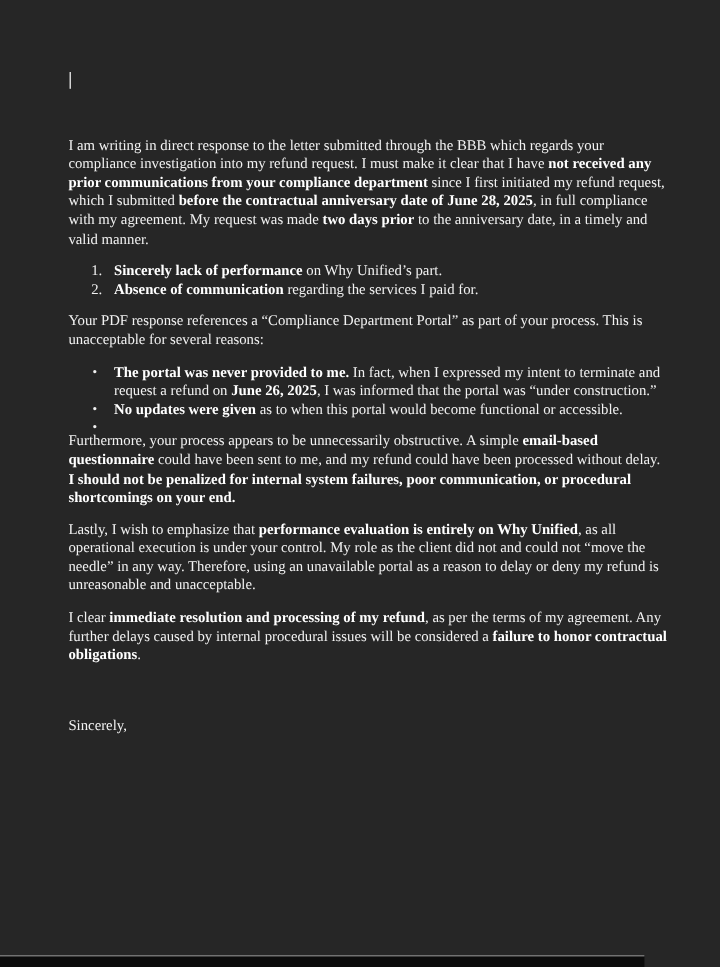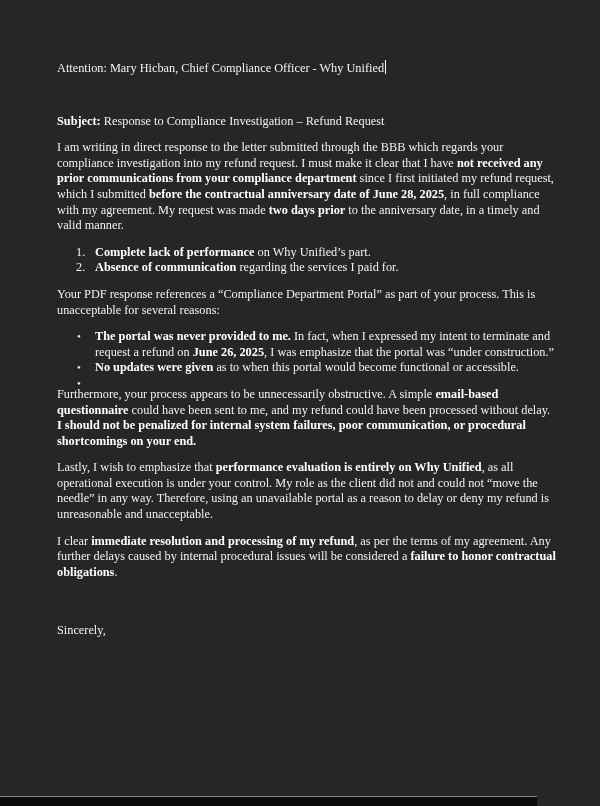--- a/index.html
+++ b/index.html
@@ -66,36 +66,35 @@
       height: 10px;
       background: #0b0b0b;
       border-top: 1px solid #8a8a8a;
     }
   </style>
 </head>
 <body>
 
 <div class="page">
 
-  <p class="attention"><span>Attention: Mary Hicban, Chief Compliance Officer - Why Unified</span><span class="cursor"></span></p>
+  <p class="attention"><span class="cursor"></span></p>
 
-  <p class="subject"><b>Subject:</b><span> Response to Compliance Investigation – Refund Request</span></p>
 
   <p class="para"><span>I am writing in direct response to the letter submitted through the BBB which regards your compliance investigation into my refund request. I must make it clear that I have </span><b>not received any prior communications from your compliance department</b><span> since I first initiated my refund request, which I submitted </span><b>before the contractual anniversary date of June 28, 2025</b><span>, in full compliance with my agreement. My request was made </span><b>two days prior</b><span> to the anniversary date, in a timely and valid manner.</span></p>
 
 
   <ol>
-    <li><span class="marker">1.</span><b>Complete lack of performance</b><span> on Why Unified’s part.</span></li>
+    <li><span class="marker">1.</span><b>Sincerely lack of performance</b><span> on Why Unified’s part.</span></li>
     <li><span class="marker">2.</span><b>Absence of communication</b><span> regarding the services I paid for.</span></li>
   </ol>
 
   <p class="para">Your PDF response references a “Compliance Department Portal” as part of your process. This is unacceptable for several reasons:</p>
 
   <ul>
-    <li><span class="marker">•</span><b>The portal was never provided to me.</b><span> In fact, when I expressed my intent to terminate and request a refund on </span><b>June 26, 2025</b><span>, I was emphasize that the portal was “under construction.”</span></li>
+    <li><span class="marker">•</span><b>The portal was never provided to me.</b><span> In fact, when I expressed my intent to terminate and request a refund on </span><b>June 26, 2025</b><span>, I was informed that the portal was “under construction.”</span></li>
     <li><span class="marker">•</span><b>No updates were given</b><span> as to when this portal would become functional or accessible.</span></li>
     <li><span class="marker">•</span></li>
   </ul>
 
   <p class="para"><span>Furthermore, your process appears to be unnecessarily obstructive. A simple </span><b>email-based questionnaire</b><span> could have been sent to me, and my refund could have been processed without delay. </span><b>I should not be penalized for internal system failures, poor communication, or procedural shortcomings on your end.</b></p>
 
   <p class="para"><span>Lastly, I wish to emphasize that </span><b>performance evaluation is entirely on Why Unified</b><span>, as all operational execution is under your control. My role as the client did not and could not “move the needle” in any way. Therefore, using an unavailable portal as a reason to delay or deny my refund is unreasonable and unacceptable.</span></p>
 
   <p class="para"><span>I clear </span><b>immediate resolution and processing of my refund</b><span>, as per the terms of my agreement. Any further delays caused by internal procedural issues will be considered a </span><b>failure to honor contractual obligations</b><span>.</span></p>
 

